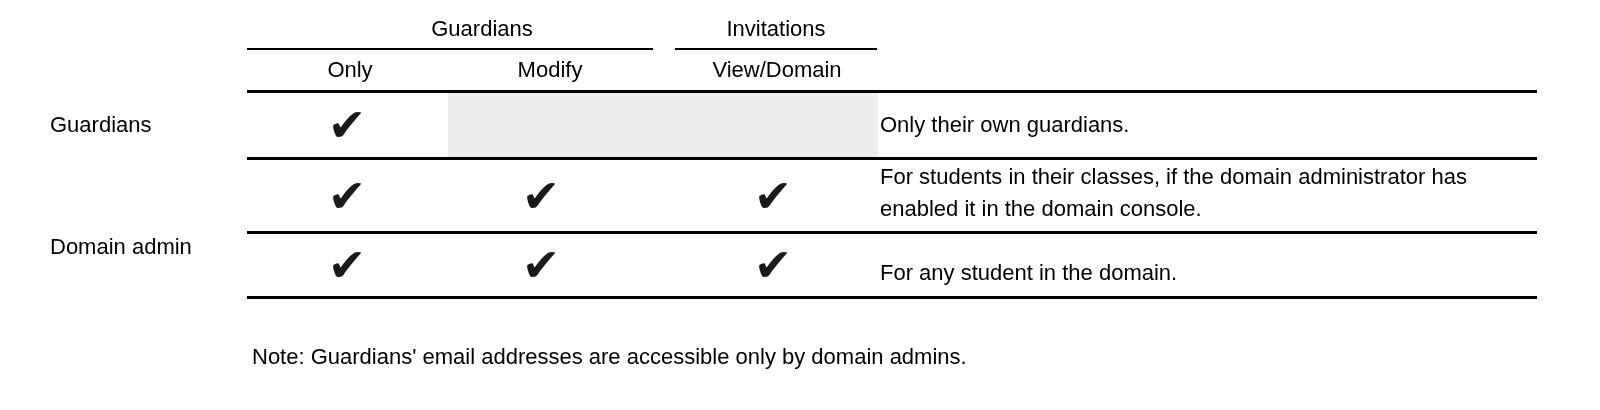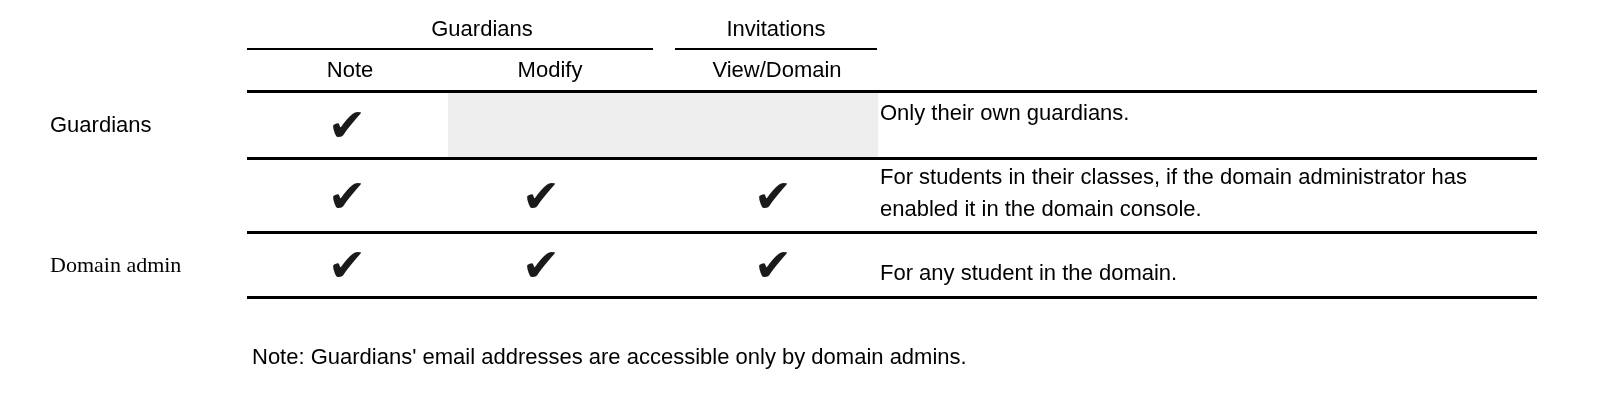--- a/index.html
+++ b/index.html
@@ -71,55 +71,55 @@
 <body>
 
 <div class="page">
 
   <div class="centered-label" style="left:450px; top:16px;margin-left:32px;">Guardians</div>
   <div class="centered-label" style="left:776px; top:16px;">Invitations</div>
 
   <div class="rule group-rule" style="left:247px; top:48px; width:406px;"></div>
   <div class="rule group-rule" style="left:675px; top:48px; width:202px;"></div>
 
-  <div class="centered-label" style="left:350px; top:57px;">Note</div>
+  <div class="centered-label" style="left:350px; top:57px;">Only</div>
   <div class="centered-label" style="left:540px; top:57px;margin-left:10px;">Modify</div>
   <div class="centered-label" style="left:777px; top:57px;">View/Domain</div>
 
   <div class="rule row-rule" style="top:90px;"></div>
   <div class="rule row-rule" style="top:157px;"></div>
   <div class="rule row-rule" style="top:231px;"></div>
   <div class="rule row-rule" style="top:296px;"></div>
 
   <div class="gray-cell" style="left:448px; top:93px; width:430px; height:64px;"></div>
 
   <div class="row-label" style="top:93px; height:64px;">Guardians</div>
   <div class="check-cell" style="left:307px; top:93px; height:64px;">
     <span class="glyph">✔</span>
   </div>
   <div class="check-cell" style="left:501px; top:93px; height:64px;">
     <span class="glyph"></span>
   </div>
   <div class="check-cell" style="left:733px; top:93px; height:64px;">
     <span class="glyph"></span>
   </div>
-  <div class="note-cell" style="top:81px; height:64px;">Only their own guardians.</div>
+  <div class="note-cell" style="top:93px; height:64px;">Only their own guardians.</div>
 
   <div class="check-cell" style="left:307px; top:160px; height:71px;">
     <span class="glyph">✔</span>
   </div>
   <div class="check-cell" style="left:501px; top:160px; height:71px;">
     <span class="glyph">✔</span>
   </div>
   <div class="check-cell" style="left:733px; top:160px; height:71px;">
     <span class="glyph">✔</span>
   </div>
   <div class="note-cell" style="top:163px; height:59px;">For students in their classes, if the domain administrator has enabled it in the domain console.</div>
 
-  <div class="row-label" style="top:234px; height:62px;font-family:Liberation Serif, serif;">Domain admin</div>
+  <div class="row-label" style="top:216px; height:62px;">Domain admin</div>
   <div class="check-cell" style="left:307px; top:234px; height:62px;">
     <span class="glyph">✔</span>
   </div>
   <div class="check-cell" style="left:501px; top:234px; height:62px;">
     <span class="glyph">✔</span>
   </div>
   <div class="check-cell" style="left:733px; top:234px; height:62px;">
     <span class="glyph">✔</span>
   </div>
   <div class="note-cell" style="top:234px; height:78px;">For any student in the domain.</div>

